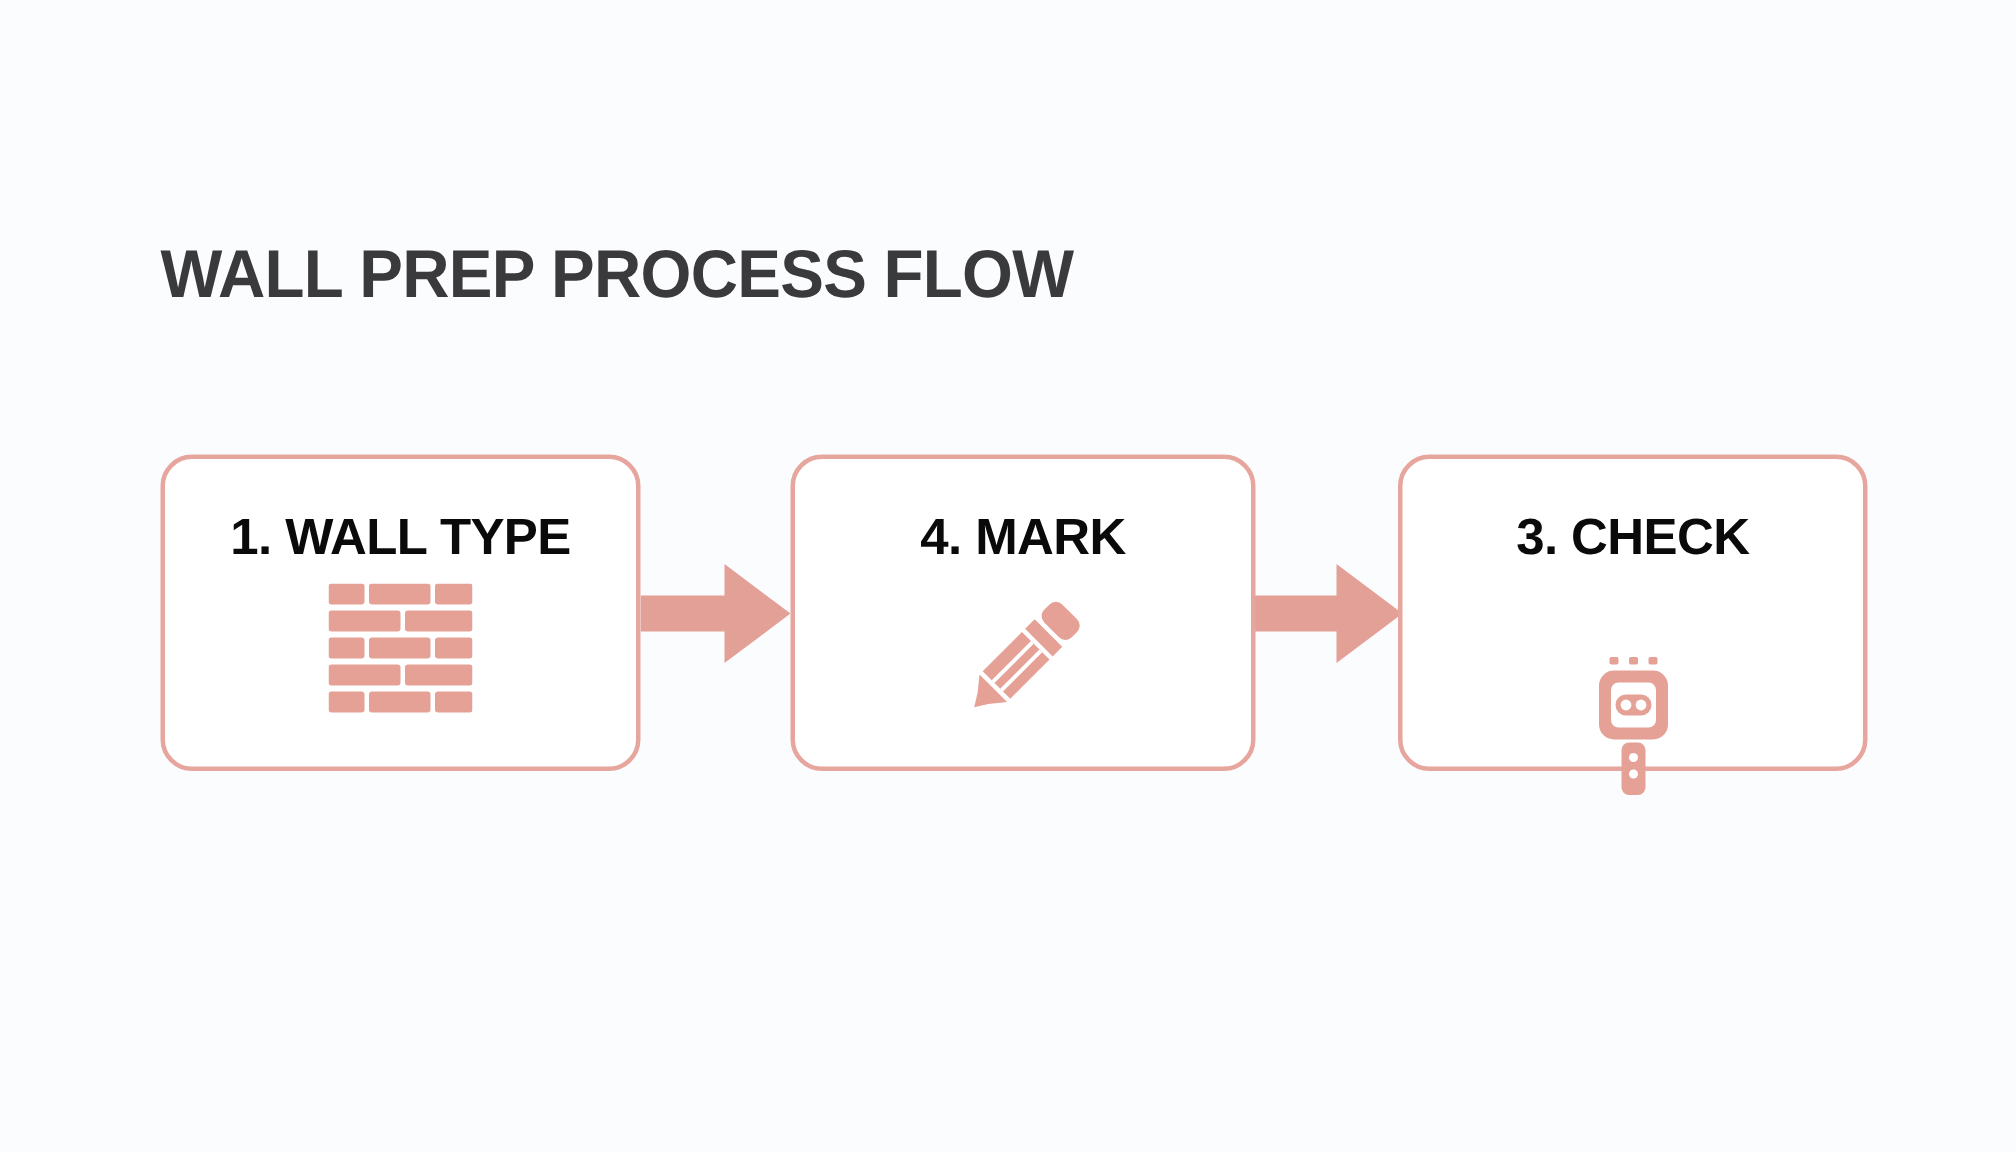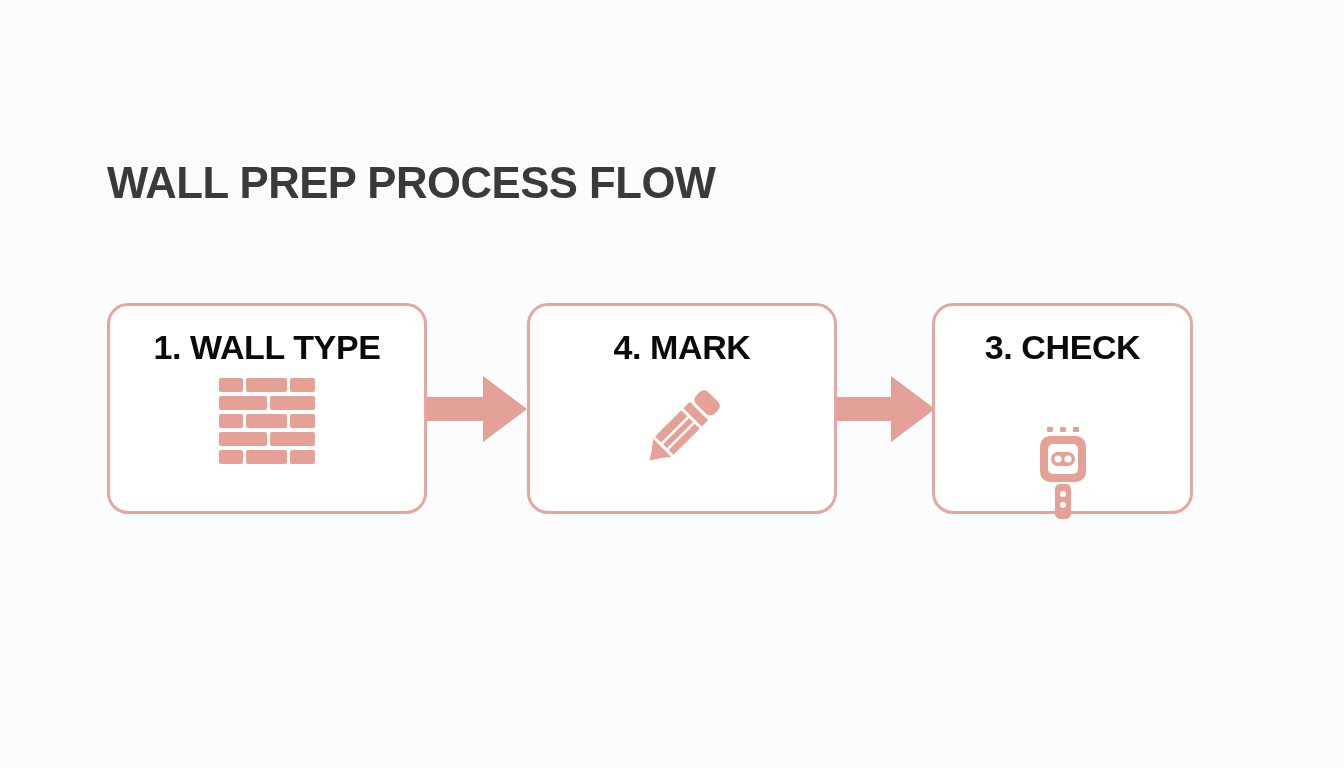--- a/index.html
+++ b/index.html
@@ -56,24 +56,24 @@
     border: 3px solid #e7a69d;
     border-radius: 21px;
     display: flex;
     flex-direction: column;
     align-items: center;
     position: relative;
     flex: 0 0 auto;
   }
   .card-1 { width: 320px; }
   .card-2 { width: 310px; }
-  .card-3 { width: 261px; gap: 47px; }
+  .card-3 { width: 313px; gap: 47px; }
 
   .card-title {
-    margin-top: 24px;
+    margin-top: 35px;
     font-size: 34px;
     font-weight: 700;
     letter-spacing: -0.4px;
     color: #0a0a0a;
     line-height: 1.05;
     white-space: nowrap;
   }
 
   .card-icon {
     margin-top: 12px;

